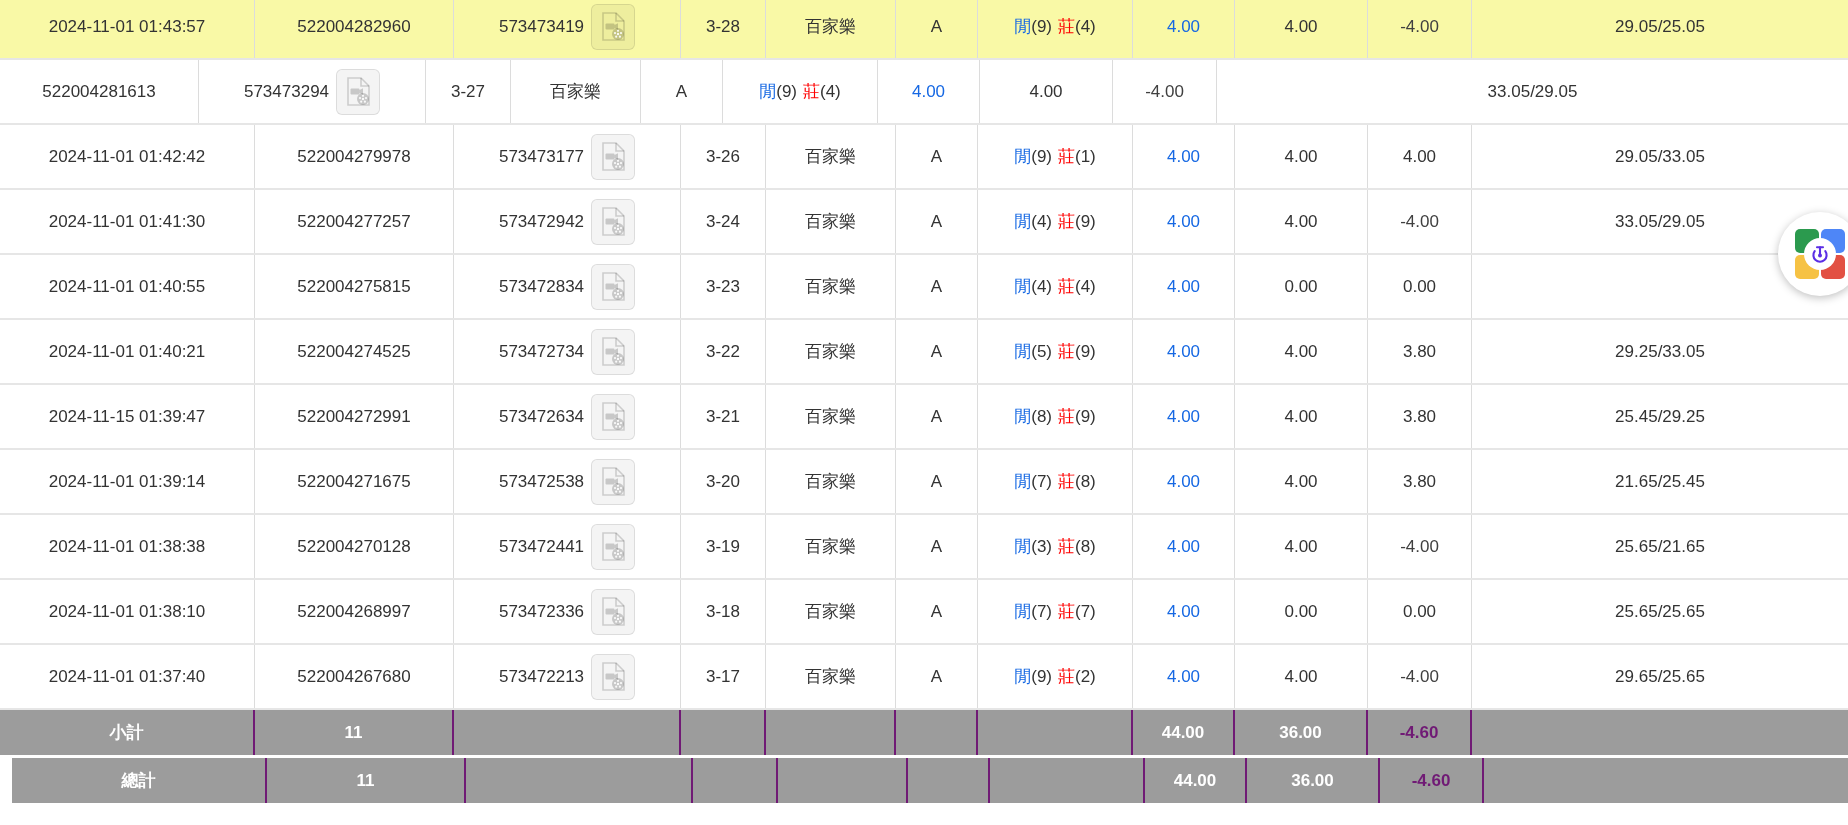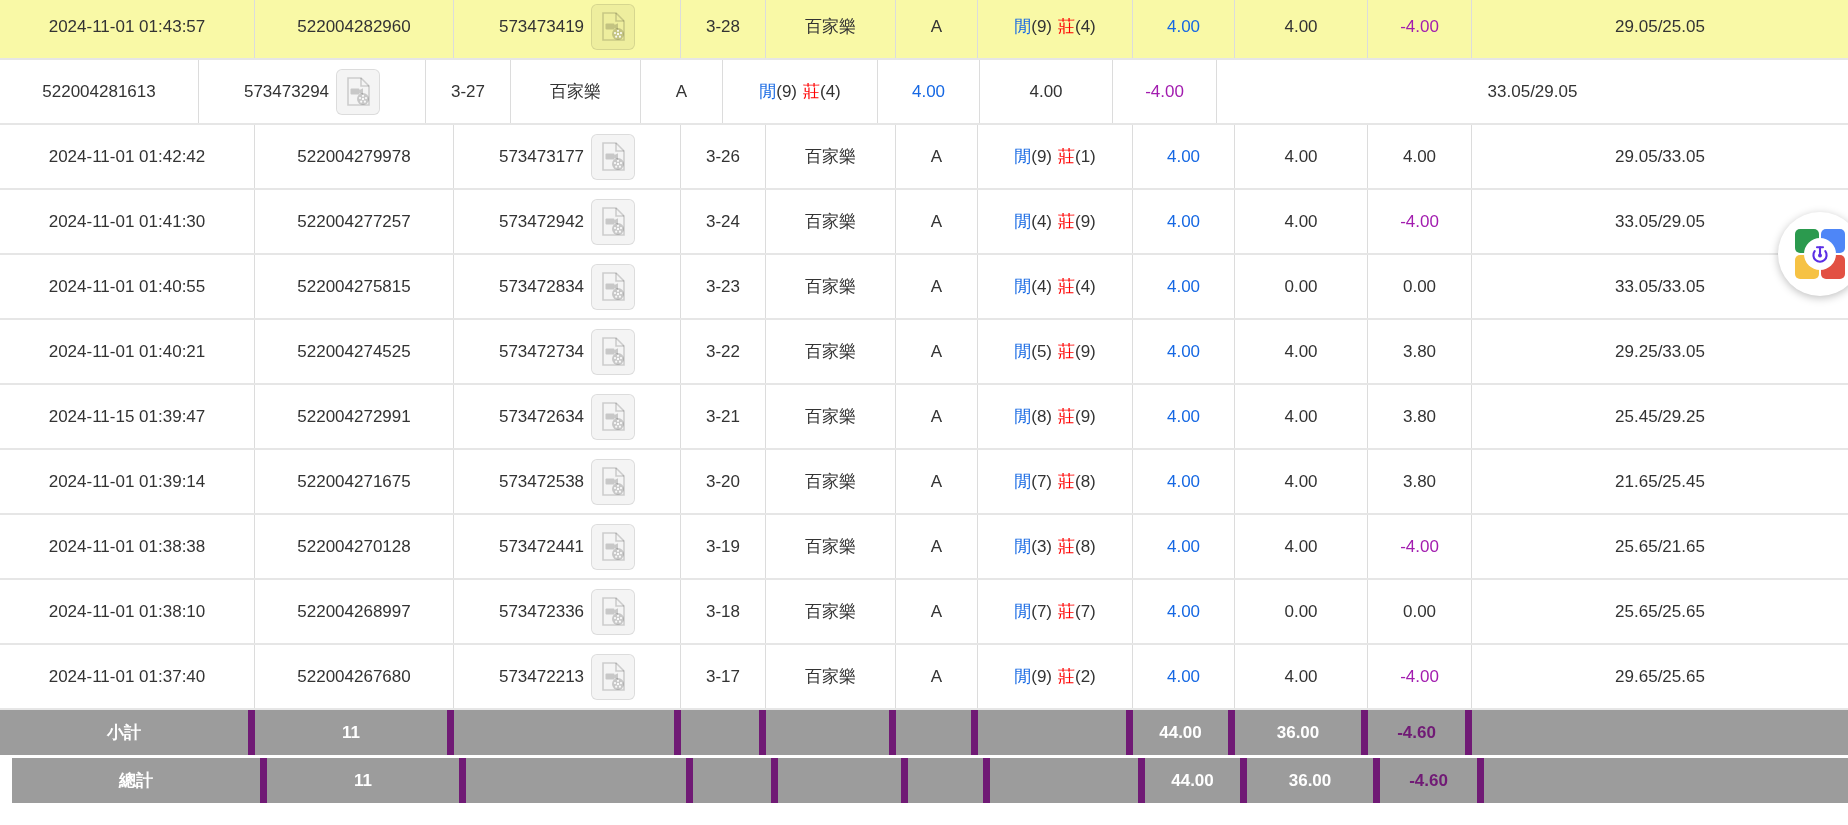--- a/index.html
+++ b/index.html
@@ -10,36 +10,36 @@
 
   .row { display: flex; height: 65px; border-bottom: 2px solid #e6e6e6; background: #fff; }
   .row.highlighted { background: #f9f9a6; }
 
   .cell { display: flex; align-items: center; justify-content: center;
     border-right: 1px solid #dcdcdc; font-size: 17px; overflow: hidden; white-space: nowrap; }
   .c0 { width: 255px; } .c1 { width: 199px; } .c2 { width: 227px; }
   .c3 { width: 85px; }  .c4 { width: 130px; } .c5 { width: 82px; }
   .c6 { width: 155px; } .c7 { width: 102px; } .c8 { width: 133px; }
   .c9 { width: 104px; } .c10 { flex: 1; border-right: none; }
-  .red { color: #a21caf; }
+  .red { color: #404040; }
   .bet-link { color: #1668e3; cursor: pointer; }
   .result-part { margin: 0 3px; }
   .result-label-player { color: #1668e3; }
   .result-label-banker { color: #fe0000; }
 
   .video-btn { width: 44px; height: 46px; margin-left: 7px; padding: 0;
     border-radius: 6px; border: 1px solid rgba(0,0,0,0.10);
     background: rgba(0,0,0,0.045); display: flex; align-items: center;
     justify-content: center; cursor: pointer; flex: none; }
 
   
   .srow { display: flex; height: 45px; background: #fff; }
   .srow + .srow { margin-top: 3px; padding-left: 12px; }
   .srow .cell { background: #9c9c9c; color: #fff; font-weight: bold;
-    border-right: 7px solid #701a75; font-size: 17px; }
+    border-right: 2px solid #701a75; font-size: 17px; }
   .srow .cell.c10 { border-right: none; }
   .srow .cell.sred { color: #701a75; }
 
   
   .fab { position: fixed; top: 212px; right: -14px; width: 84px; height: 84px;
     background: #fff; border-radius: 50%; box-shadow: 0 2px 8px rgba(0,0,0,0.25);
     display: flex; align-items: center; justify-content: center; z-index: 10; cursor: pointer; }
   .fab-grid { position: relative; width: 50px; height: 50px; display: grid;
     grid-template-columns: 24px 24px; grid-template-rows: 24px 24px; gap: 2px; }
   .sq { border-radius: 5px; }
@@ -292,23 +292,20 @@
       </div>
       <div class="cell c7">
         <span class="bet-link">4.00</span>
       </div>
       <div class="cell c8">
         <span>0.00</span>
       </div>
       <div class="cell c9">
         <span>0.00</span>
       </div>
-      <div class="cell c10">
-        <span>33.05/33.05</span>
-      </div>
     </div>
     <div class="row">
       <div class="cell c0">
         <span>2024-11-01 01:40:21</span>
       </div>
       <div class="cell c1">
         <span>522004274525</span>
       </div>
       <div class="cell c2">
         <span>573472734</span>

